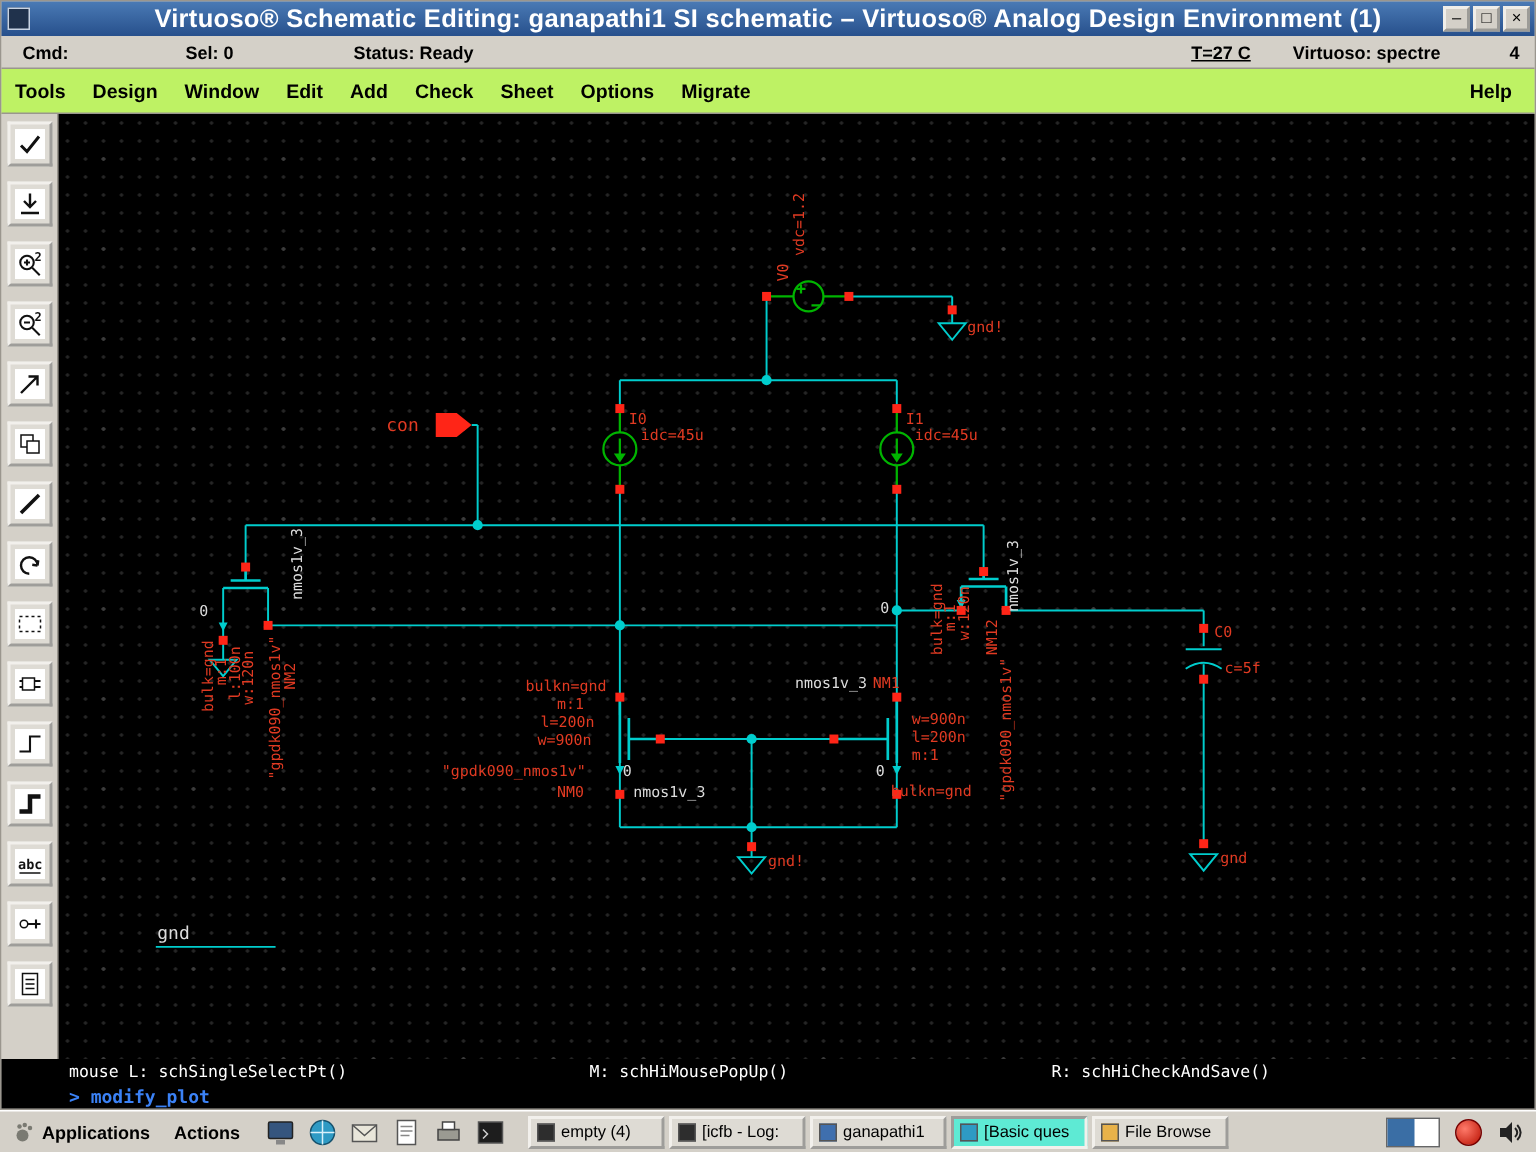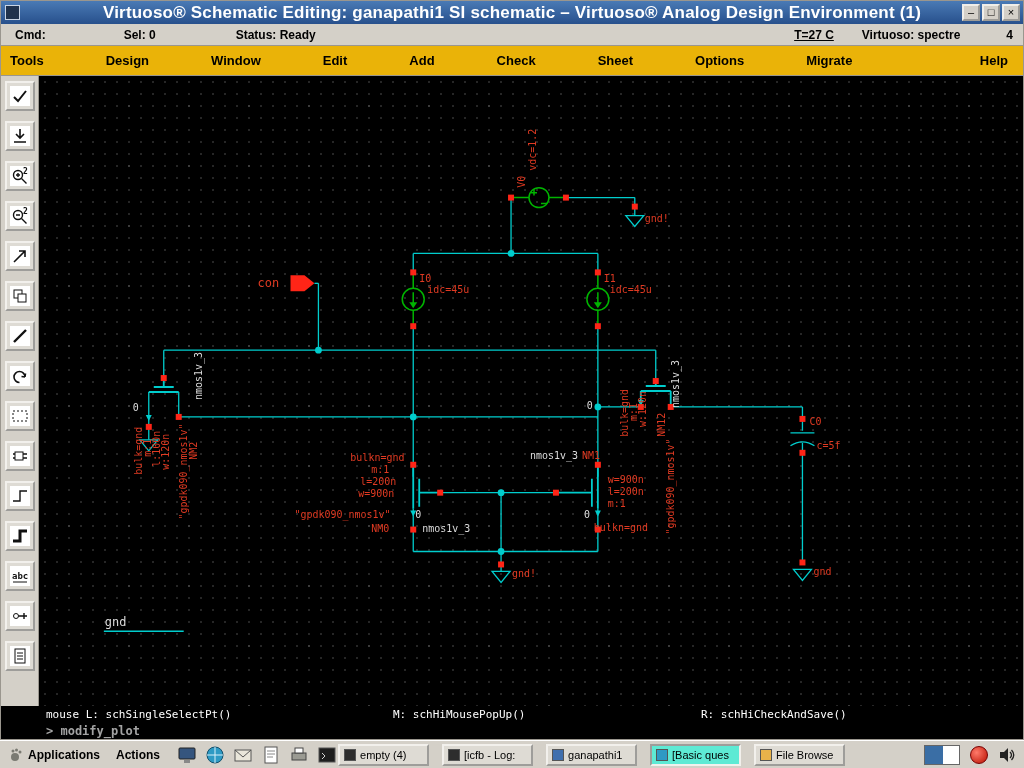--- a/index.html
+++ b/index.html
@@ -20,22 +20,22 @@
   .title-btns { margin-left:auto; display:flex; gap:2px; padding-right:3px; z-index:2; }
   .tb { width:18px; height:17px; background:#d4d0c8; border:2px outset #f0eee9;
         font-size:11px; line-height:13px; text-align:center; color:#000; cursor:pointer; }
 
   .statusbar { height:22px; background:#d4d0c8; border-bottom:1px solid #9a968e;
                display:flex; align-items:center; font-size:12px; font-weight:bold; color:#000; }
   .statusbar .s1{ margin-left:14px;} .statusbar .s2{ margin-left:78px;}
   .statusbar .s3{ margin-left:80px;} .statusbar .s4{ margin-left:auto;text-decoration:underline;}
   .statusbar .s5{ margin-left:28px;} .statusbar .s6{ margin-left:46px; margin-right:10px;}
 
-  .menubar { height:30px; background:#eab308; border-bottom:1px solid #9a968e;
-             display:flex; align-items:center; font-size:13px; font-weight:bold;gap:44px; }
+  .menubar { height:30px; background:#bef264; border-bottom:1px solid #9a968e;
+             display:flex; align-items:center; font-size:13px; font-weight:bold; }
   .menubar span { padding:4px 9px; cursor:pointer; }
   .menubar .help { margin-left:auto; margin-right:6px; }
 
   .main { flex:1; display:flex; min-height:0; }
   .ltoolbar { width:38px; background:#d4d0c8; border-right:1px solid #9a968e;
               display:flex; flex-direction:column; align-items:center;
               padding-top:5px; gap:10px; }
   .tbtn { width:30px; height:30px; background:#dedbd4; border:2px outset #f2f0ec;
           display:flex; align-items:center; justify-content:center; cursor:pointer; }
   .tbtn svg { background:#fff; }
@@ -58,33 +58,33 @@
   .pin { fill:var(--pin); stroke:none; }
   .jdot { fill:var(--wire); stroke:none; }
   .rlabel { fill:var(--label); font:10px "DejaVu Sans Mono",monospace; }
   .wlabel { fill:var(--net); font:10px "DejaVu Sans Mono",monospace; }
   .biglabel { font:12px "DejaVu Sans Mono",monospace; }
 
   .mousebar { height:16px; background:#000; color:#fff; position:relative;
               font:11px "DejaVu Sans Mono",monospace; }
   .mousebar span { position:absolute; top:2px; }
   .mb-l{ left:45px;} .mb-m{ left:392px;} .mb-r{ left:700px;}
-  .promptbar { height:17px; background:#000; color:#a3a3a3;
+  .promptbar { height:17px; background:#000; color:#3b82f6;
                font:bold 12px "DejaVu Sans Mono",monospace; padding:2px 0 0 45px; }
 
   
   .panel { position:absolute; left:0; bottom:0; width:1024px; height:28px;
            background:#d4d0c8; border-top:1px solid #fff; display:flex;
            align-items:center; font-size:12px; }
   .pmenu { display:flex; align-items:center; gap:4px; padding:0 8px; height:100%;
            cursor:pointer; font-weight:bold; }
   .launchers { display:flex; gap:6px; margin-left:8px; }
   .licon { width:22px; height:22px; display:flex; align-items:center;
            justify-content:center; cursor:pointer; }
-  .winbtns { display:flex; gap:13px; }
+  .winbtns { display:flex; gap:3px; margin-left:14px; }
   .wbtn { width:91px; height:22px; background:#dedbd4; border:2px outset #f2f0ec;
           display:flex; align-items:center; gap:4px; padding:0 4px; cursor:pointer;
           font-size:11px; white-space:nowrap; overflow:hidden; }
   .wbtn.active { border-style:inset; background:#5eead4; }
   .wbicon { width:12px; height:12px; flex:none; border:1px solid #555; }
   .ic-term{ background:#2d2d2d;} .ic-blue{ background:#3f6fae;}
   .ic-globe{ background:#2e9ac4;} .ic-folder{ background:#e8b24a;}
   .tray { margin-left:auto; display:flex; align-items:center; gap:10px; padding-right:8px; }
   .pager { width:36px; height:20px; background:#fff; border:1px solid #666; display:flex; }
   .pager-active { width:18px; height:100%; background:#3a6ea5; }

